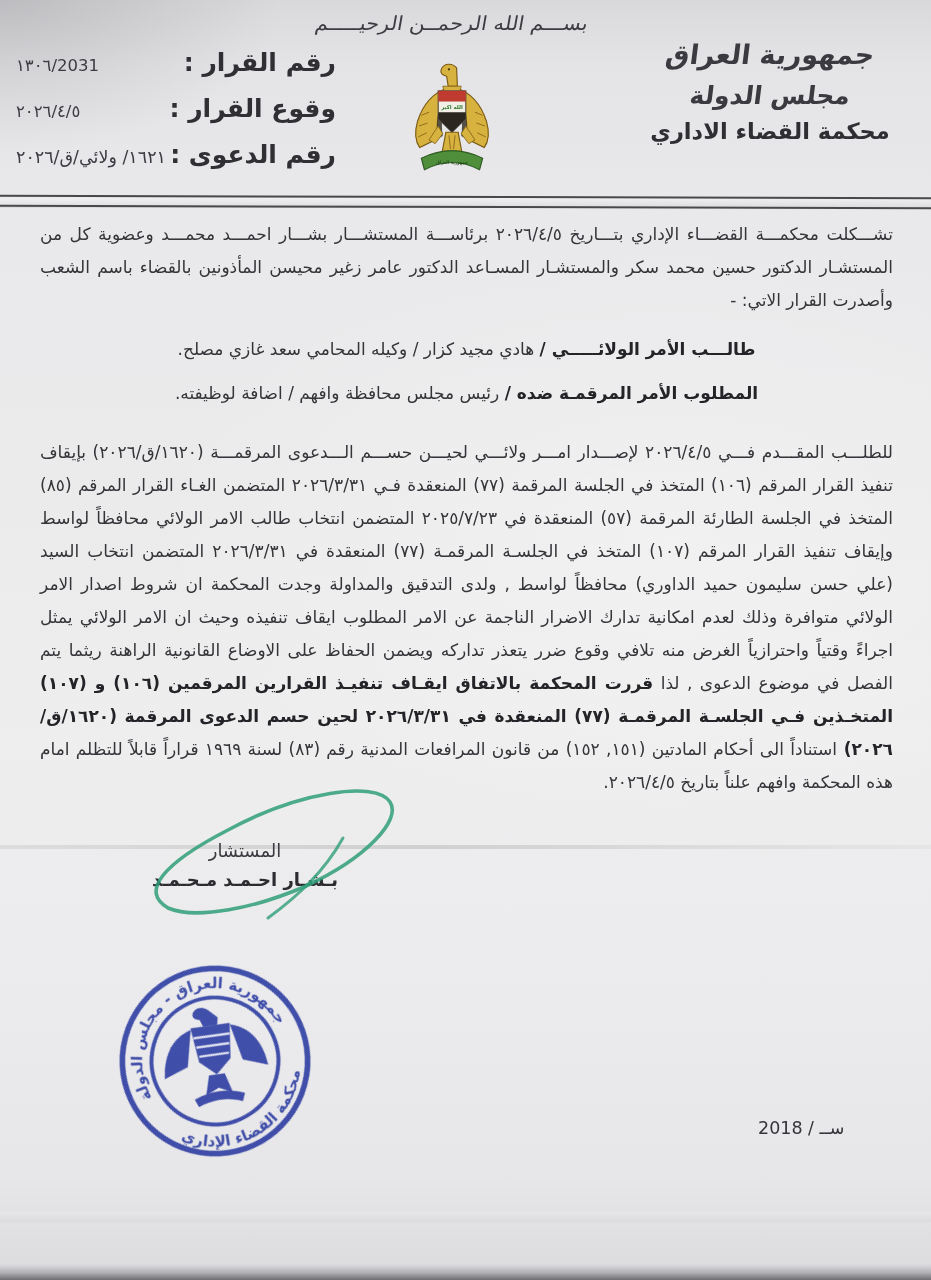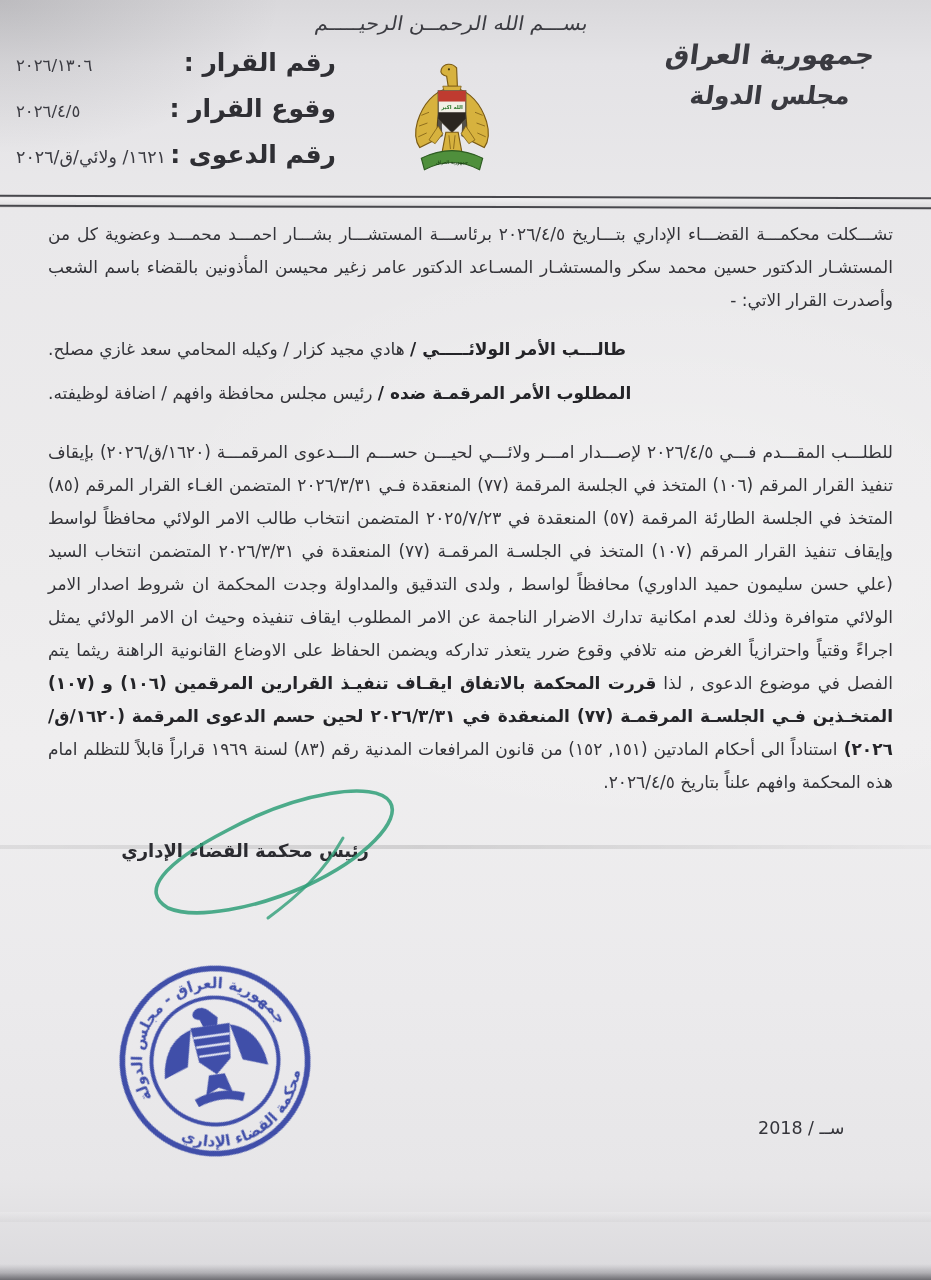--- a/index.html
+++ b/index.html
@@ -27,25 +27,25 @@
   .case-fields{position:absolute;top:48px;left:16px;width:320px;}
   .field-row{display:flex;justify-content:space-between;align-items:baseline;margin-bottom:17px;}
   .field-label{font-weight:bold;font-size:25px;color:#2f2f34;white-space:nowrap;}
   .field-value{font-size:16.5px;color:#3b3b42;white-space:nowrap;}
   .emblem{position:absolute;top:58px;left:406px;}
 
   .divider{position:absolute;top:196px;left:0;width:931px;height:8px;
     border-top:2.5px solid #48484d;border-bottom:2.5px solid #48484d;transform:rotate(.15deg);}
 
   
-  .doc-body{position:absolute;top:218px;right:38px;left:48px;font-size:17px;line-height:33px;
+  .doc-body{position:absolute;top:218px;right:38px;left:40px;font-size:17px;line-height:33px;
     text-align:justify;color:#343439;}
   .doc-body p{margin:0;}
   .p-intro{margin-bottom:16px !important;}
-  .p-party{margin-bottom:11px !important;text-align:left;}
+  .p-party{margin-bottom:11px !important;text-align:center;}
   .b{font-weight:bold;color:#242428;}
   .p-decision{margin-top:26px !important;}
 
   
   .signature{position:absolute;top:836px;left:60px;width:370px;text-align:center;line-height:29px;}
   .sig-title{font-size:18px;color:#3a3a40;}
   .sig-name{font-size:18px;font-weight:bold;color:#2b2b30;letter-spacing:0;}
   .sig-role{font-size:18px;font-weight:bold;color:#2b2b30;}
   .sig-stroke{position:absolute;top:786px;left:128px;pointer-events:none;z-index:3;}
 
@@ -92,26 +92,27 @@
       <path d="M56,96 L58,114 M64,96 L62,114" stroke="#7a5a14" stroke-width="1" fill="none"></path>
 
       <path d="M20,126 Q60,106 100,126 L96,141 Q60,122 24,141 Z" fill="#4f8f3c" stroke="#2e5c22" stroke-width="1.5"></path>
       <text x="60" y="133" font-size="6.5" fill="#163d10" text-anchor="middle">جمهورية العراق</text>
     </svg>
   </div>
 
   <div class="letterhead">
     <div class="cal">جمهورية العراق</div>
     <div class="cal2">مجلس الدولة</div>
+    <div class="court">محكمة القضاء الاداري</div>
   </div>
 
   <div class="case-fields">
     <div class="field-row">
       <span class="field-label">رقم القرار  :</span>
-      <span class="field-value">٢٠٢٦/١٣٠٦</span>
+      <span class="field-value">2031/١٣٠٦</span>
     </div>
     <div class="field-row">
       <span class="field-label">وقوع القرار :</span>
       <span class="field-value">٢٠٢٦/٤/٥</span>
     </div>
     <div class="field-row">
       <span class="field-label">رقم الدعوى :</span>
       <span class="field-value" style="font-size:17.5px">١٦٢١/ ولائي/ق/٢٠٢٦</span>
     </div>
   </div>
@@ -124,21 +125,22 @@
     <p class="p-party"><span class="b">المطلوب الأمر المرقمـة ضده /</span><span> رئيس مجلس محافظة وافهم / اضافة لوظيفته.</span></p>
     <p class="p-decision"><span>للطلـــب المقـــدم فـــي ٢٠٢٦/٤/٥ لإصـــدار امـــر ولائـــي لحيـــن حســـم الـــدعوى المرقمـــة (١٦٢٠/ق/٢٠٢٦) بإيقاف تنفيذ القرار المرقم (١٠٦) المتخذ في الجلسة المرقمة (٧٧) المنعقدة فـي ٢٠٢٦/٣/٣١ المتضمن الغـاء القرار المرقم (٨٥) المتخذ في الجلسة الطارئة المرقمة (٥٧) المنعقدة في ٢٠٢٥/٧/٢٣ المتضمن انتخاب طالب الامر الولائي محافظاً لواسط وإيقاف تنفيذ القرار المرقم (١٠٧) المتخذ في الجلسـة المرقمـة (٧٧) المنعقدة في ٢٠٢٦/٣/٣١ المتضمن انتخاب السيد (علي حسن سليمون حميد الداوري) محافظاً لواسط , ولدى التدقيق والمداولة وجدت المحكمة ان شروط اصدار الامر الولائي متوافرة وذلك لعدم امكانية تدارك الاضرار الناجمة عن الامر المطلوب ايقاف تنفيذه وحيث ان الامر الولائي يمثل اجراءً وقتياً واحترازياً الغرض منه تلافي وقوع ضرر يتعذر تداركه ويضمن الحفاظ على الاوضاع القانونية الراهنة ريثما يتم الفصل في موضوع الدعوى , لذا </span><span class="b">قررت المحكمة بالاتفاق ايقـاف تنفيـذ القرارين المرقمين (١٠٦) و (١٠٧) المتخـذين فـي الجلسـة المرقمـة (٧٧) المنعقدة في ٢٠٢٦/٣/٣١ لحين حسم الدعوى المرقمة (١٦٢٠/ق/٢٠٢٦) </span><span>استناداً الى أحكام المادتين (١٥١, ١٥٢) من قانون المرافعات المدنية رقم (٨٣) لسنة ١٩٦٩ قراراً قابلاً للتظلم امام هذه المحكمة وافهم علناً بتاريخ ٢٠٢٦/٤/٥.</span></p>
   </div>
 
   <svg class="sig-stroke" width="330" height="180" viewBox="0 0 330 180">
     <path d="M 40,122 C 12,106 34,78 100,44 C 170,6 248,-6 262,16 C 274,34 238,72 178,100 C 128,122 68,134 40,122" fill="none" stroke="#2f9f78" stroke-width="3.6" stroke-linecap="round" opacity=".85"></path>
     <path d="M 215,52 C 196,86 170,110 140,132" fill="none" stroke="#2f9f78" stroke-width="3" stroke-linecap="round" opacity=".8"></path>
   </svg>
 
   <div class="signature">
-    <div class="sig-role">رئيس محكمة القضاء الإداري</div>
+    <div class="sig-title">المستشار</div>
+    <div class="sig-name">بـشـار احـمـد مـحـمـد</div>
   </div>
 
   <div class="stamp">
     <svg width="198" height="198" viewBox="0 0 250 250">
       <defs>
         <path id="arcTop" d="M 33,125 A 92,92 0 0 1 217,125"></path>
         <path id="arcBot" d="M 17,125 A 108,108 0 0 0 233,125"></path>
       </defs>
       <circle cx="125" cy="125" r="117" fill="none" stroke="#3242a4" stroke-width="7"></circle>
       <circle cx="125" cy="125" r="80" fill="none" stroke="#3242a4" stroke-width="5"></circle>

